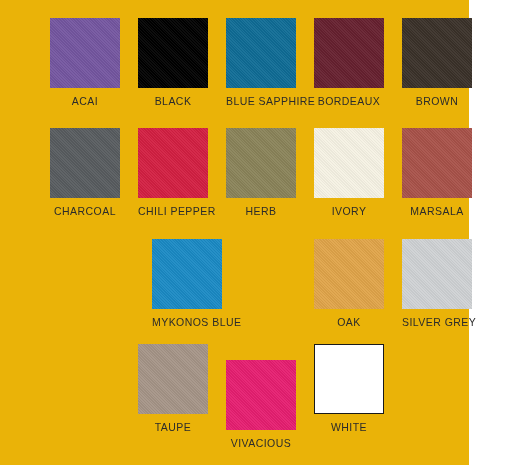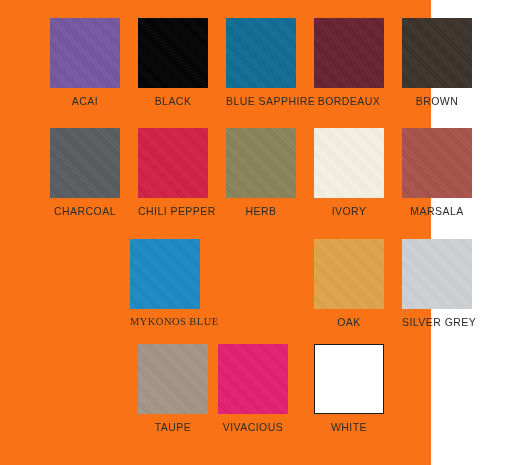--- a/index.html
+++ b/index.html
@@ -11,21 +11,22 @@
     height: 465px;
     background: #ffffff;
     font-family: "Liberation Sans", sans-serif;
     overflow: hidden;
   }
 
   #swatch-board {
     position: relative;
     width: 431px;
     height: 465px;
-    background: #f97316;
+    background: #eab308;
+    padding-left: 38px;
   }
 
   .swatch-row {
     position: absolute;
     left: 0;
     width: 527px;
     height: 110px;
   }
 
   .swatch-cell {
@@ -105,39 +106,39 @@
       <div class="swatch-cell" style="left: 314px;">
         <div class="swatch-chip" title="#F6F2E4" style="background-color: rgb(246, 242, 228);"></div>
         <div class="swatch-label">IVORY</div>
       </div>
       <div class="swatch-cell" style="left: 402px;">
         <div class="swatch-chip" title="#A85249" style="background-color: rgb(168, 82, 73);"></div>
         <div class="swatch-label">MARSALA</div>
       </div>
     </div>
     <div class="swatch-row" style="top: 239px;">
-      <div class="swatch-cell" style="left: 130px; font-family: Liberation Serif, serif;">
+      <div class="swatch-cell" style="left: 152px;">
         <div class="swatch-chip" title="#1A8AC4" style="background-color: rgb(26, 138, 196);"></div>
         <div class="swatch-label">MYKONOS BLUE</div>
       </div>
       <div class="swatch-cell" style="left: 314px;">
         <div class="swatch-chip" title="#E0A449" style="background-color: rgb(224, 164, 73);"></div>
         <div class="swatch-label">OAK</div>
       </div>
       <div class="swatch-cell" style="left: 402px;">
         <div class="swatch-chip" title="#CFD2D4" style="background-color: rgb(207, 210, 212);"></div>
         <div class="swatch-label">SILVER GREY</div>
       </div>
     </div>
     <div class="swatch-row" style="top: 344px;">
       <div class="swatch-cell" style="left: 138px;">
         <div class="swatch-chip" title="#A59487" style="background-color: rgb(165, 148, 135);"></div>
         <div class="swatch-label">TAUPE</div>
       </div>
-      <div class="swatch-cell" style="left: 218px;">
+      <div class="swatch-cell" style="left: 226px; margin-top: 16px;">
         <div class="swatch-chip" title="#E61E70" style="background-color: rgb(230, 30, 112);"></div>
         <div class="swatch-label">VIVACIOUS</div>
       </div>
       <div class="swatch-cell" style="left: 314px;">
         <div class="swatch-chip bordered" title="#FFFFFF" style="background-color: rgb(255, 255, 255);"></div>
         <div class="swatch-label">WHITE</div>
       </div>
     </div>
   </div>
 

